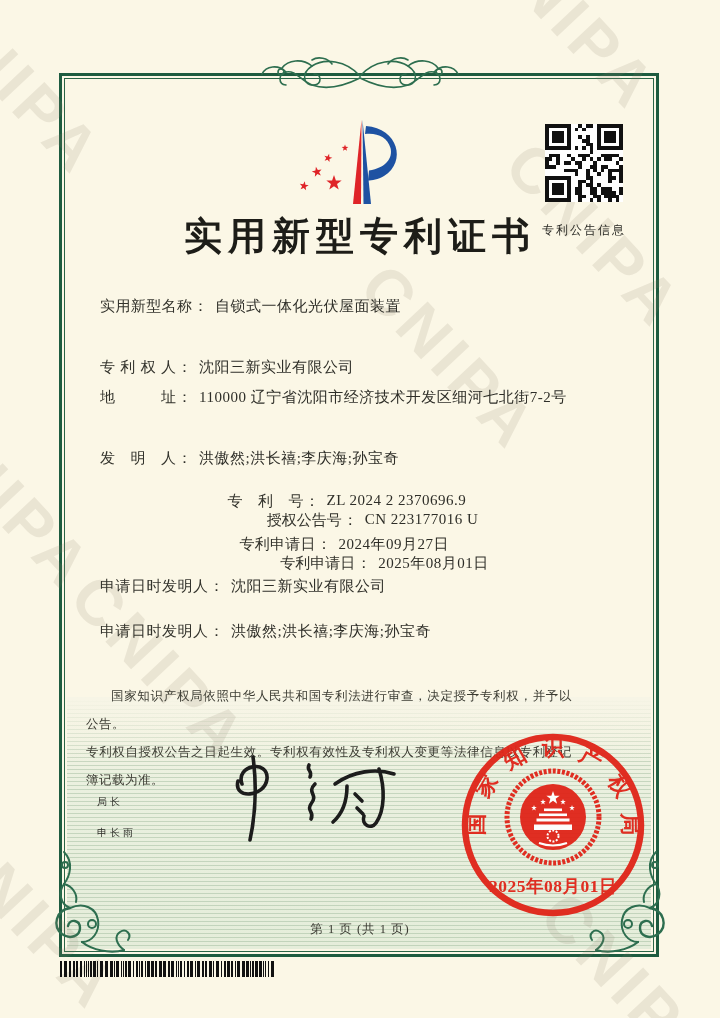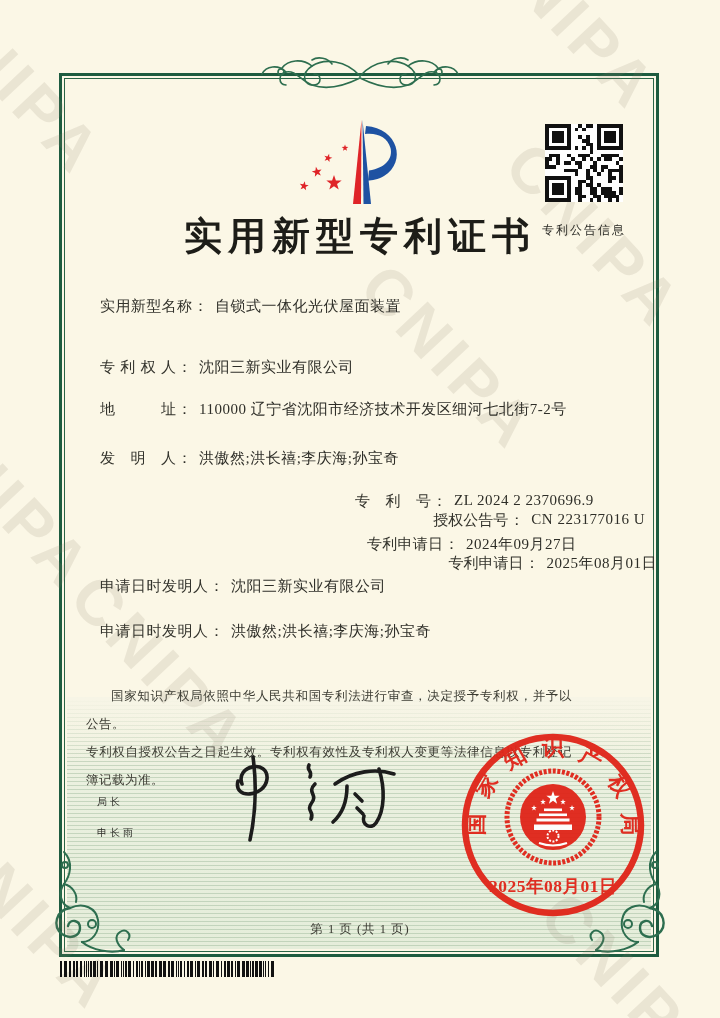--- a/index.html
+++ b/index.html
@@ -21,21 +21,21 @@
       repeating-linear-gradient(180deg, rgba(120,158,122,0.32) 0px, rgba(120,158,122,0.32) 1px, rgba(120,158,122,0) 1px, rgba(120,158,122,0) 4px),
       linear-gradient(180deg,#f6f4e3 0%, #eaf0df 35%, #e5edda 100%);}
   
   .content{position:absolute;left:0;top:0;width:720px;height:1018px;z-index:5;}
   .cert-no{position:absolute;left:99px;top:119px;font-size:16px;letter-spacing:2px;color:#2b2b26;}
   .title{position:absolute;left:0;top:211px;width:720px;text-align:center;
          font-size:38px;font-weight:bold;letter-spacing:6px;color:#1d1d18;}
   .qr-caption{position:absolute;left:533px;top:222px;width:102px;text-align:center;
          font-size:12px;letter-spacing:2px;color:#2b2b26;}
   .rows{position:absolute;left:100px;top:0;width:545px;}
-  .row{position:absolute;display:flex;align-items:flex-end;font-size:15px;color:#2e2e28;}
+  .row{position:absolute;display:flex;align-items:center;font-size:15px;color:#2e2e28;}
   .lbl{display:inline-block;text-align:justify;text-align-last:justify;color:#33332c;}
   .w92{width:92px;} .w76{width:76px;} .w108{width:108px;}
   .colon{margin-left:1px;}
   .val{margin-left:7px;letter-spacing:0.5px;}
   .twocol{display:flex;flex-direction:column;}
   .col-l{width:290px;display:flex;}
   .col-r{display:flex;}
   .lbl-n{color:#33332c;}
   .statement{position:absolute;left:86px;top:682px;width:486px;font-size:12.5px;
              line-height:28px;color:#3c3c33;letter-spacing:0.5px;}
@@ -262,21 +262,21 @@
     <div class="row" style="top:297px;">
       <span class="lbl w92">实用新型名称</span>
         <span class="colon">：</span>
       <span class="val">自锁式一体化光伏屋面装置</span>
     </div>
     <div class="row" style="top:358px;">
       <span class="lbl w76">专利权人</span>
         <span class="colon">：</span>
       <span class="val">沈阳三新实业有限公司</span>
     </div>
-    <div class="row" style="top:400px;">
+    <div class="row" style="top:388px;">
       <span class="lbl w76">地址</span>
         <span class="colon">：</span>
       <span class="val">110000 辽宁省沈阳市经济技术开发区细河七北街7-2号</span>
     </div>
     <div class="row" style="top:449px;">
       <span class="lbl w76">发明人</span>
         <span class="colon">：</span>
       <span class="val">洪傲然;洪长禧;李庆海;孙宝奇</span>
     </div>
     <div class="row twocol" style="top:492px;width:545px;">

